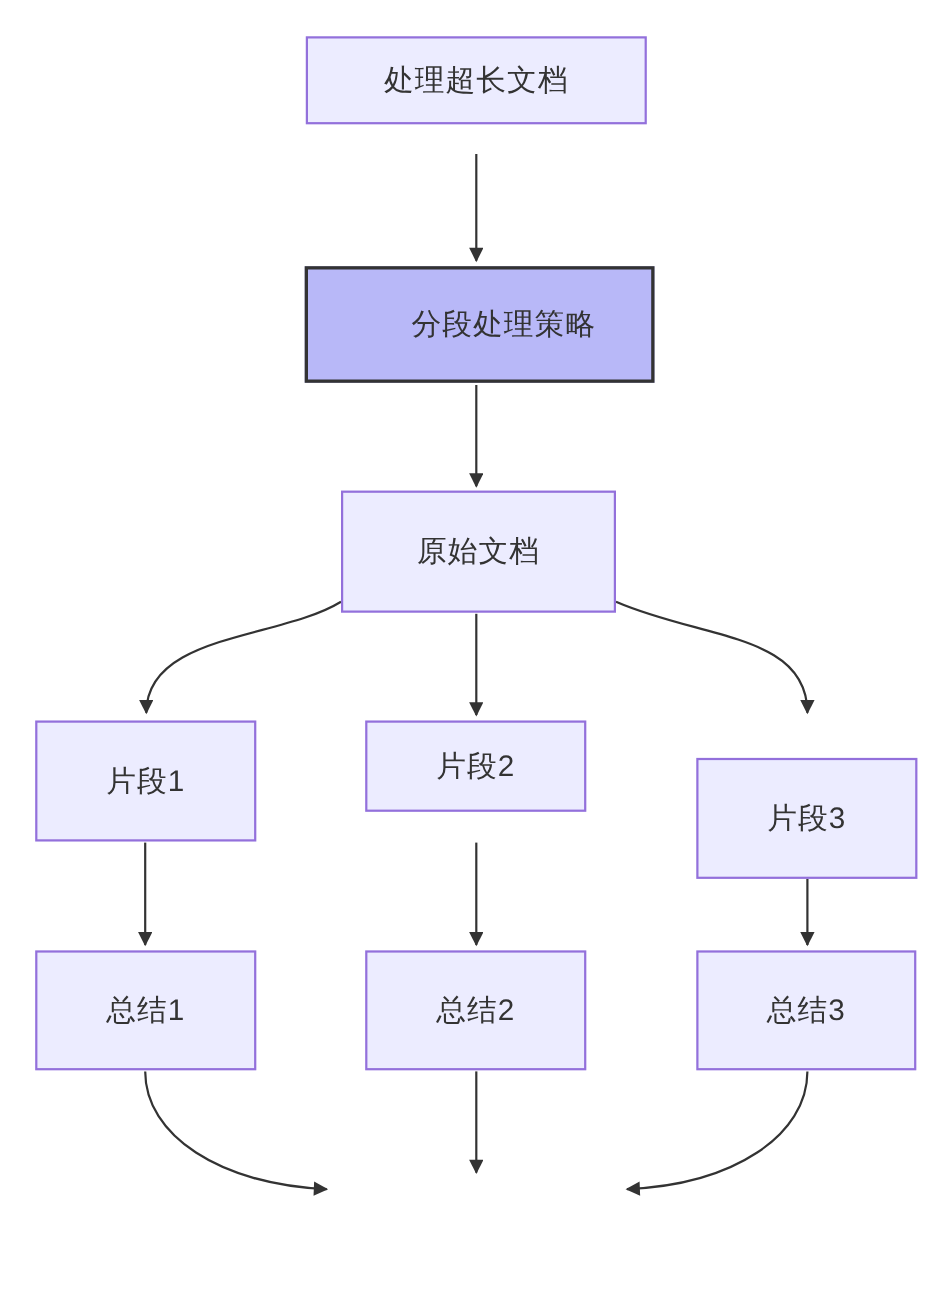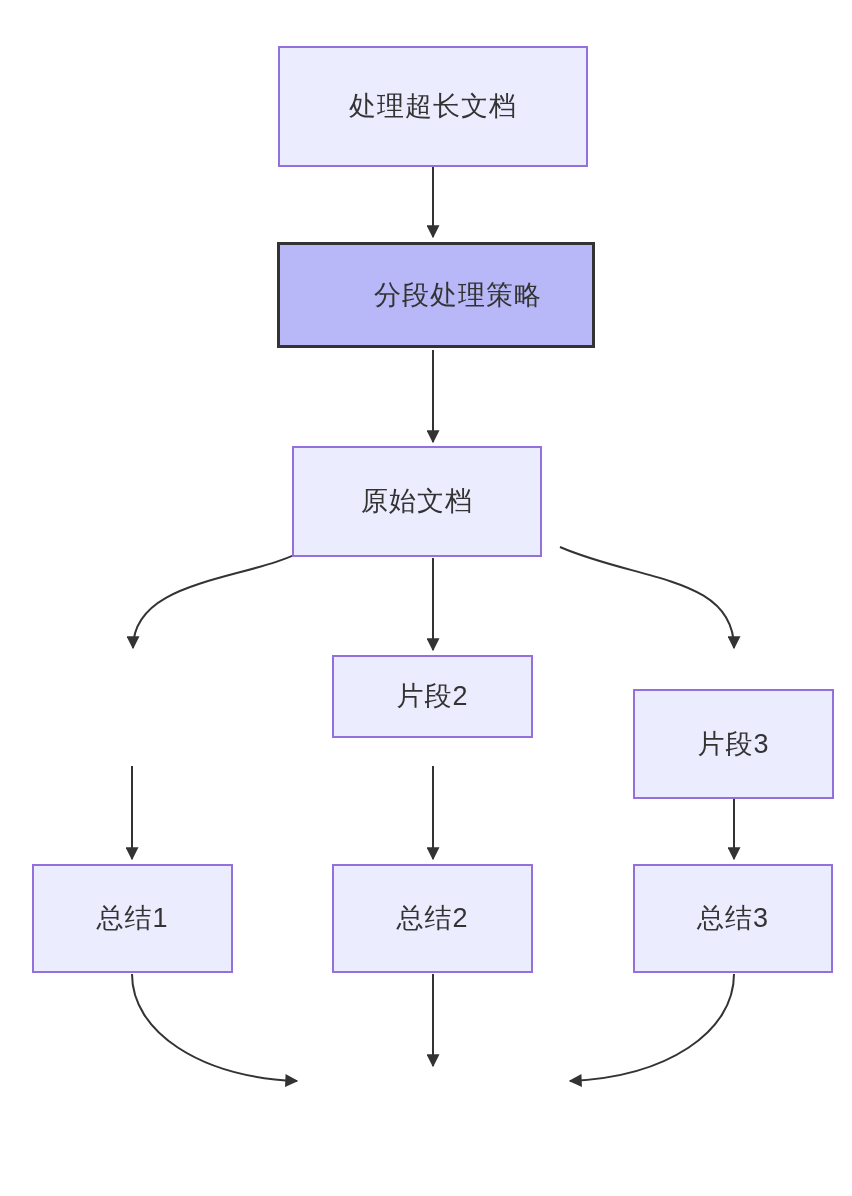--- a/index.html
+++ b/index.html
@@ -83,32 +83,35 @@
     <path class="edge" d="M433,558 L433,650" marker-end="url(#arrowhead)"></path>
     <path class="edge" d="M560,547 C638,581 734,576 734,648" marker-end="url(#arrowhead)"></path>
     <path class="edge" d="M132,766 L132,859" marker-end="url(#arrowhead)"></path>
     <path class="edge" d="M433,766 L433,859" marker-end="url(#arrowhead)"></path>
     <path class="edge" d="M734,766 L734,859" marker-end="url(#arrowhead)"></path>
     <path class="edge" d="M132,974 C132,1032 200,1077 297,1081" marker-end="url(#arrowhead)"></path>
     <path class="edge" d="M433,974 L433,1066" marker-end="url(#arrowhead)"></path>
     <path class="edge" d="M734,974 C734,1032 667,1077 570,1081" marker-end="url(#arrowhead)"></path>
   </svg>
 
-  <div class="node" style="left:278px; top:33px; width:310px; height:121px;margin-top:13px;">
+  <div class="node" style="left:278px; top:33px; width:310px; height:80px;">
     <span>处理超长文档</span>
   </div>
 
   <div class="node node--emphasis" style="left:277px; top:242px; width:318px; height:106px;">
     <span>分段处理策略</span>
   </div>
 
-  <div class="node" style="left:292px; top:446px; width:250px; height:111px;">
+  <div class="node" style="left:310px; top:446px; width:250px; height:111px;">
     <span>原始文档</span>
   </div>
 
+  <div class="node" style="left:32px; top:655px; width:201px; height:110px;">
+    <span>片段1</span>
+  </div>
 
   <div class="node" style="left:332px; top:655px; width:201px; height:83px;">
     <span>片段2</span>
   </div>
 
   <div class="node" style="left:633px; top:689px; width:201px; height:110px;">
     <span>片段3</span>
   </div>
 
   <div class="node" style="left:32px; top:864px; width:201px; height:109px;">

